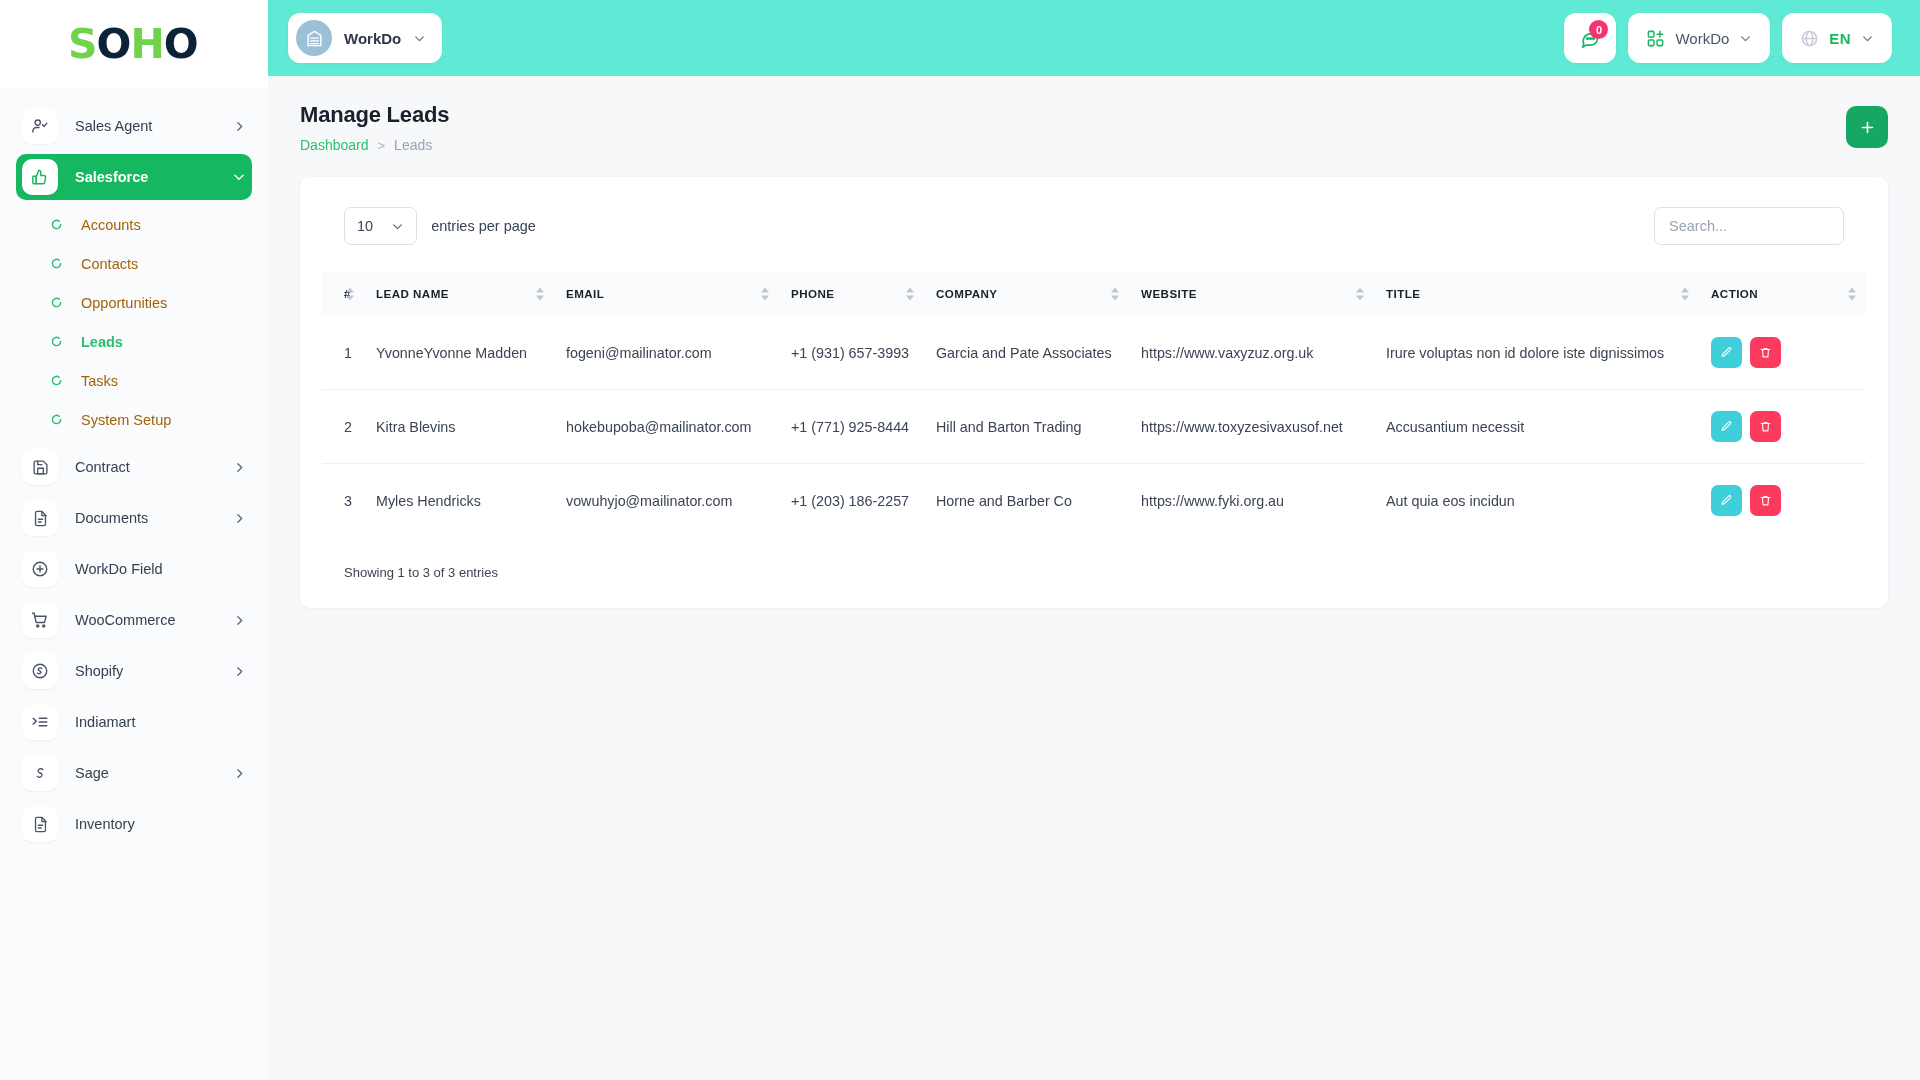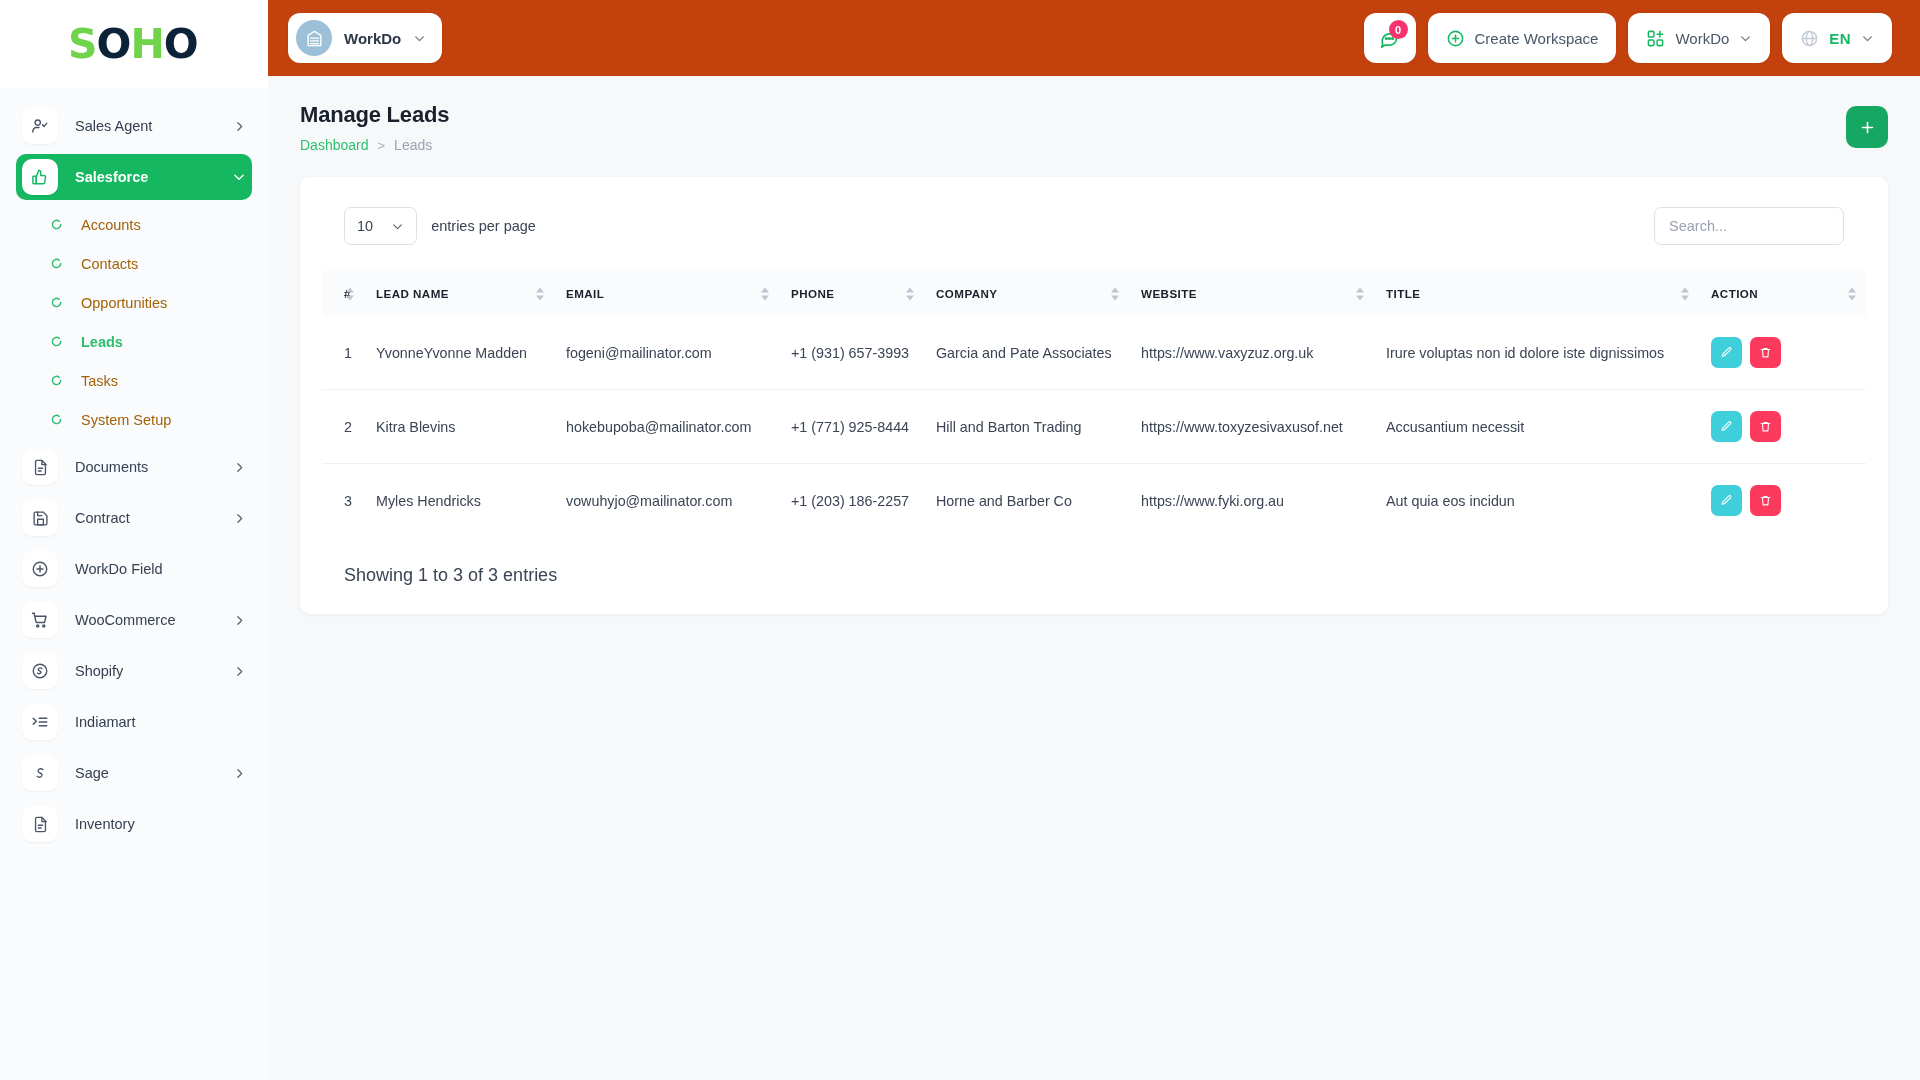--- a/index.html
+++ b/index.html
@@ -60,21 +60,21 @@
   }
   .sub-dot { width: 16px; flex: 0 0 16px; display: flex; align-items: center; justify-content: center; }
   .sub-label { margin-left: 17px; font-size: 14.5px; color: #a16207; font-weight: 500; }
   .sub-item.active .sub-label { color: #2BBF6E; font-weight: 600; }
 
   
   .main { flex: 1; height: 1080px; display: flex; flex-direction: column; background: #F7F8FA; overflow: hidden; }
 
   .topbar {
     height: 76px; flex: 0 0 76px;
-    background: #c2410c;
+    background: #5eead4;
     display: flex; align-items: center;
     padding: 0 28px 0 20px;
     justify-content: space-between;
   }
   .ws-pill {
     display: flex; align-items: center; gap: 12px;
     background: #FFFFFF; border-radius: 12px;
     height: 50px; padding: 0 16px 0 8px; cursor: pointer;
     box-shadow: 0 1px 3px rgba(20,30,60,.05);
   }
@@ -160,21 +160,21 @@
   tbody tr:last-child td { border-bottom: none; }
   td.c-num { padding-left: 22px; color: #3A4454; }
   .act-cell { display: flex; gap: 8px; }
   .act-btn {
     width: 31px; height: 31px; border-radius: 7px; border: none; cursor: pointer;
     display: flex; align-items: center; justify-content: center; color: #FFFFFF;
   }
   .act-edit { background: #3ECFDB; }
   .act-del  { background: #FB3A5D; }
 
-  .showing { margin-top: 28px; padding-left: 22px; font-size: 18px; color: #3A4454; }
+  .showing { margin-top: 28px; padding-left: 22px; font-size: 13px; color: #3A4454; }
 </style>
 </head>
 <body>
 
 <div class="app">
 
   <aside class="sidebar">
     <div class="logo-wrap">
       <div class="logo"><span class="g">S</span><span class="d">O</span><span class="g">H</span><span class="d">O</span></div>
     </div>
@@ -252,48 +252,48 @@
           </span>
         <span class="sub-label">Tasks</span>
       </div>
       <div class="sub-item">
         <span class="sub-dot">
             <svg width="11" height="11" viewBox="0 0 24 24" fill="none" stroke="#2BBF6E" stroke-width="3.2" stroke-linecap="round">
               <path d="M21 12a9 9 0 1 1-3.2-6.9"></path>
             </svg>
           </span>
         <span class="sub-label">System Setup</span>
+      </div>
+
+      <div class="nav-item">
+        <span class="nav-ico">
+          <svg width="17" height="17" viewBox="0 0 24 24" fill="none" stroke="currentColor" stroke-width="1.9" stroke-linecap="round" stroke-linejoin="round">
+              <path d="M19 21H5a2 2 0 0 1-2-2V5a2 2 0 0 1 2-2h11l5 5v11a2 2 0 0 1-2 2z"></path>
+              <path d="M8 13h8v8H8z"></path>
+              <path d="M8 3v5h6"></path>
+            </svg>
+        </span>
+        <span class="nav-label">Contract</span>
+        <span class="chev">
+            <svg width="13" height="13" viewBox="0 0 24 24" fill="none" stroke="currentColor" stroke-width="2.4" stroke-linecap="round" stroke-linejoin="round">
+              <polyline points="9,5 16,12 9,19"></polyline>
+            </svg>
+          </span>
       </div>
 
       <div class="nav-item">
         <span class="nav-ico">
           <svg width="17" height="17" viewBox="0 0 24 24" fill="none" stroke="currentColor" stroke-width="1.9" stroke-linecap="round" stroke-linejoin="round">
               <path d="M14 2H7a2 2 0 0 0-2 2v16a2 2 0 0 0 2 2h10a2 2 0 0 0 2-2V7z"></path>
               <polyline points="14,2 14,8 20,8"></polyline>
               <line x1="9" y1="13" x2="15" y2="13"></line>
               <line x1="9" y1="17" x2="13" y2="17"></line>
             </svg>
         </span>
         <span class="nav-label">Documents</span>
-        <span class="chev">
-            <svg width="13" height="13" viewBox="0 0 24 24" fill="none" stroke="currentColor" stroke-width="2.4" stroke-linecap="round" stroke-linejoin="round">
-              <polyline points="9,5 16,12 9,19"></polyline>
-            </svg>
-          </span>
-      </div>
-
-      <div class="nav-item">
-        <span class="nav-ico">
-          <svg width="17" height="17" viewBox="0 0 24 24" fill="none" stroke="currentColor" stroke-width="1.9" stroke-linecap="round" stroke-linejoin="round">
-              <path d="M19 21H5a2 2 0 0 1-2-2V5a2 2 0 0 1 2-2h11l5 5v11a2 2 0 0 1-2 2z"></path>
-              <path d="M8 13h8v8H8z"></path>
-              <path d="M8 3v5h6"></path>
-            </svg>
-        </span>
-        <span class="nav-label">Contract</span>
         <span class="chev">
             <svg width="13" height="13" viewBox="0 0 24 24" fill="none" stroke="currentColor" stroke-width="2.4" stroke-linecap="round" stroke-linejoin="round">
               <polyline points="9,5 16,12 9,19"></polyline>
             </svg>
           </span>
       </div>
 
       <div class="nav-item">
         <span class="nav-ico">
           <svg width="18" height="18" viewBox="0 0 24 24" fill="none" stroke="currentColor" stroke-width="1.9" stroke-linecap="round">
@@ -408,30 +408,20 @@
           <svg width="21" height="21" viewBox="0 0 24 24" fill="none" stroke="currentColor" stroke-width="1.9" stroke-linecap="round" stroke-linejoin="round">
               <path d="M20 12a7.5 7.5 0 0 1-7.5 7.5H7L3 22l1.2-3.6A7.5 7.5 0 1 1 20 12z"></path>
               <circle cx="8.5" cy="12" r=".9" fill="currentColor"></circle>
               <circle cx="12" cy="12" r=".9" fill="currentColor"></circle>
               <circle cx="15.5" cy="12" r=".9" fill="currentColor"></circle>
             </svg>
         </span>
         <span class="badge">0</span>
       </div>
 
-      <div class="top-btn">
-        <span style="color:#15B861;display:flex;">
-          <svg width="19" height="19" viewBox="0 0 24 24" fill="none" stroke="currentColor" stroke-width="1.9" stroke-linecap="round">
-              <circle cx="12" cy="12" r="9"></circle>
-              <line x1="12" y1="8" x2="12" y2="16"></line>
-              <line x1="8" y1="12" x2="16" y2="12"></line>
-            </svg>
-        </span>
-        <span>Create Workspace</span>
-      </div>
 
       <div class="top-btn">
         <span style="color:#15B861;display:flex;">
           <svg width="19" height="19" viewBox="0 0 24 24" fill="none" stroke="currentColor" stroke-width="1.9" stroke-linecap="round">
               <rect x="3" y="3" width="7" height="7" rx="1.3"></rect>
               <rect x="3" y="14" width="7" height="7" rx="1.3"></rect>
               <rect x="14" y="14" width="7" height="7" rx="1.3"></rect>
               <line x1="17.5" y1="3" x2="17.5" y2="10"></line>
               <line x1="14" y1="6.5" x2="21" y2="6.5"></line>
             </svg>

